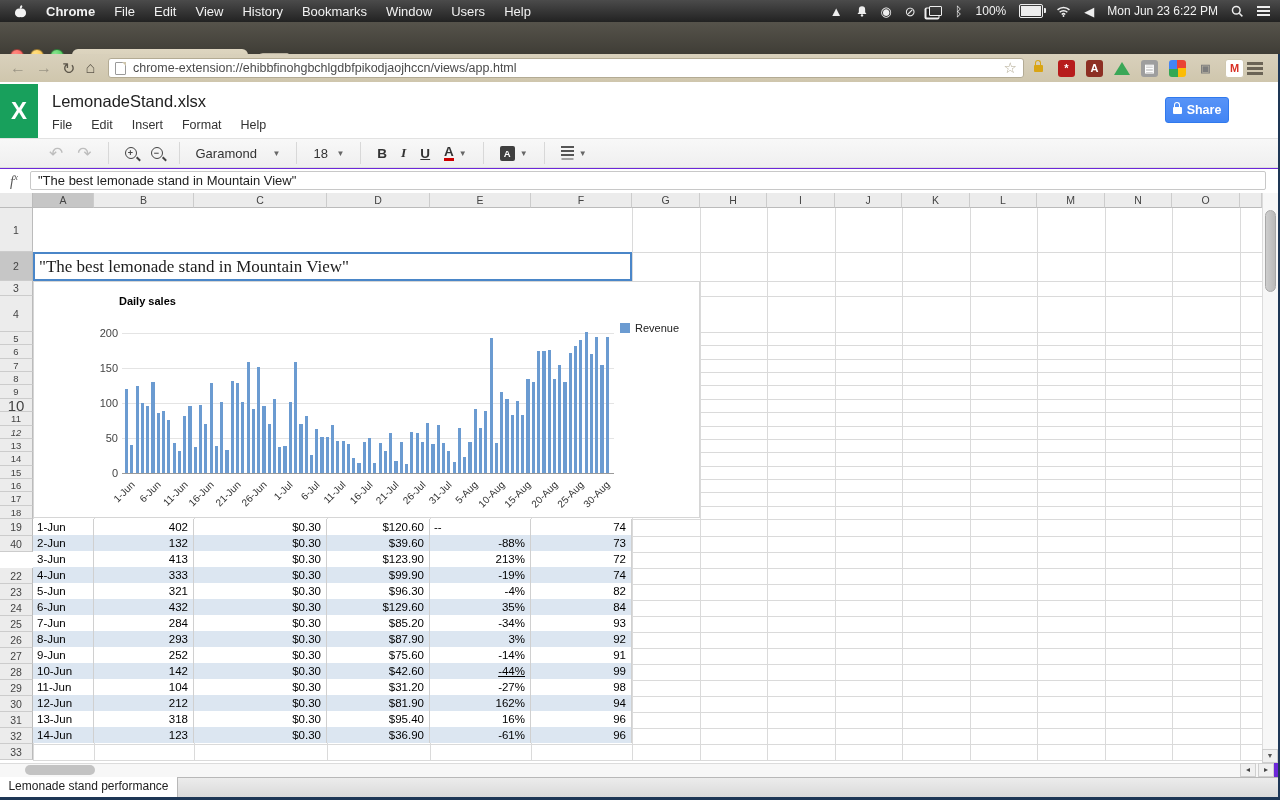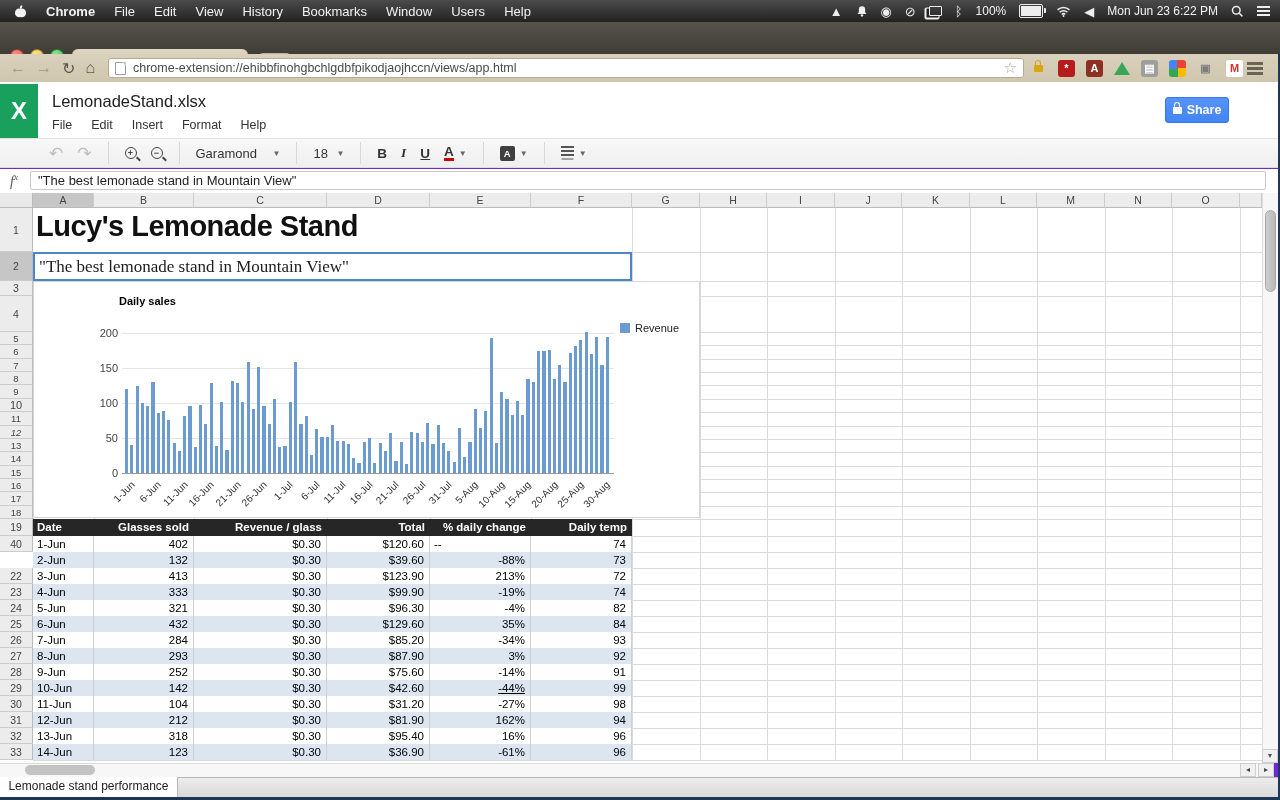--- a/index.html
+++ b/index.html
@@ -319,21 +319,21 @@
     <div id="rowheads">
         <div class="rowhead" style="top: 15px; height: 44px; line-height: 44px; font-size: 10.5px;">1</div>
         <div class="rowhead sel" style="top: 59px; height: 29px; line-height: 29px; font-size: 10.5px;">2</div>
         <div class="rowhead" style="top: 88px; height: 15px; line-height: 15px; font-size: 10.5px;">3</div>
         <div class="rowhead" style="top: 103px; height: 36px; line-height: 36px; font-size: 10.5px;">4</div>
         <div class="rowhead" style="top: 139px; height: 13.36px; line-height: 13.36px; font-size: 9.5px;">5</div>
         <div class="rowhead" style="top: 152.36px; height: 13.36px; line-height: 13.36px; font-size: 9.5px;">6</div>
         <div class="rowhead" style="top: 165.72px; height: 13.36px; line-height: 13.36px; font-size: 9.5px;">7</div>
         <div class="rowhead" style="top: 179.08px; height: 13.36px; line-height: 13.36px; font-size: 9.5px;">8</div>
         <div class="rowhead" style="top: 192.44px; height: 13.36px; line-height: 13.36px; font-size: 9.5px;">9</div>
-        <div class="rowhead" style="top: 205.8px; height: 13.36px; line-height: 13.36px; font-size: 11px;">10</div>
+        <div class="rowhead" style="top: 205.8px; height: 13.36px; line-height: 13.36px; font-size: 15px;">10</div>
         <div class="rowhead" style="top: 219.16px; height: 13.36px; line-height: 13.36px; font-size: 9.5px;">11</div>
         <div class="rowhead" style="top: 232.52px; height: 13.36px; line-height: 13.36px; font-size: 9.5px; font-style: italic;">12</div>
         <div class="rowhead" style="top: 245.88px; height: 13.36px; line-height: 13.36px; font-size: 9.5px;">13</div>
         <div class="rowhead" style="top: 259.24px; height: 13.36px; line-height: 13.36px; font-size: 9.5px;">14</div>
         <div class="rowhead" style="top: 272.6px; height: 13.36px; line-height: 13.36px; font-size: 9.5px;">15</div>
         <div class="rowhead" style="top: 285.96px; height: 13.36px; line-height: 13.36px; font-size: 9.5px;">16</div>
         <div class="rowhead" style="top: 299.32px; height: 13.36px; line-height: 13.36px; font-size: 9.5px;">17</div>
         <div class="rowhead" style="top: 312.68px; height: 13.36px; line-height: 13.36px; font-size: 9.5px;">18</div>
         <div class="rowhead" style="top: 326.04px; height: 17px; line-height: 17px; font-size: 10.5px;">19</div>
         <div class="rowhead" style="top: 343.04px; height: 16px; line-height: 16px; font-size: 10.5px;">40</div>
@@ -398,21 +398,20 @@
         <div class="gl-h" style="top: 471.04px; left: 33px; width: 1229px;"></div>
         <div class="gl-h" style="top: 487.04px; left: 33px; width: 1229px;"></div>
         <div class="gl-h" style="top: 503.04px; left: 33px; width: 1229px;"></div>
         <div class="gl-h" style="top: 519.04px; left: 33px; width: 1229px;"></div>
         <div class="gl-h" style="top: 535.04px; left: 33px; width: 1229px;"></div>
         <div class="gl-h" style="top: 551.04px; left: 33px; width: 1229px;"></div>
         <div class="gl-h" style="top: 567.04px; left: 33px; width: 1229px;"></div>
       </div>
 
     <div id="merged-rows" style="left:33px;top:15px;width:599px;height:73px"></div>
-    <div id="cell-title">Lucy's Lemonade Stand</div>
     <div id="cell-subtitle-box">
       <span id="cell-subtitle">"The best lemonade stand in Mountain View"</span>
     </div>
 
     <div id="chart">
       <div id="chart-title">Daily sales</div>
       <div id="legend">
         <span id="legend-swatch" style="background: rgb(107, 155, 209);"></span>
         <span id="legend-label">Revenue</span>
       </div>
@@ -534,28 +533,20 @@
         <div class="xlab" style="left: 365.957px; top: 197px;">31-Jul</div>
         <div class="xlab" style="left: 392.37px; top: 197px;">5-Aug</div>
         <div class="xlab" style="left: 418.783px; top: 197px;">10-Aug</div>
         <div class="xlab" style="left: 445.196px; top: 197px;">15-Aug</div>
         <div class="xlab" style="left: 471.609px; top: 197px;">20-Aug</div>
         <div class="xlab" style="left: 498.022px; top: 197px;">25-Aug</div>
         <div class="xlab" style="left: 524.435px; top: 197px;">30-Aug</div>
       </div>
 
     <div id="dtable">
-        <div class="trow hdr">
-          <div class="tcell l" style="width: 61px;">Date</div>
-          <div class="tcell r" style="width: 100px;">Glasses sold</div>
-          <div class="tcell r" style="width: 133px;">Revenue / glass</div>
-          <div class="tcell r" style="width: 103px;">Total</div>
-          <div class="tcell r" style="width: 101px;">% daily change</div>
-          <div class="tcell r" style="width: 101px;">Daily temp</div>
-        </div>
         <div class="trow even">
           <div class="tcell l" style="width: 61px;">1-Jun</div>
           <div class="tcell r" style="width: 100px;">402</div>
           <div class="tcell r" style="width: 133px;">$0.30</div>
           <div class="tcell r" style="width: 103px;">$120.60</div>
           <div class="tcell l" style="width: 101px;">--</div>
           <div class="tcell r" style="width: 101px;">74</div>
         </div>
         <div class="trow odd">
           <div class="tcell l" style="width: 61px;">2-Jun</div>

